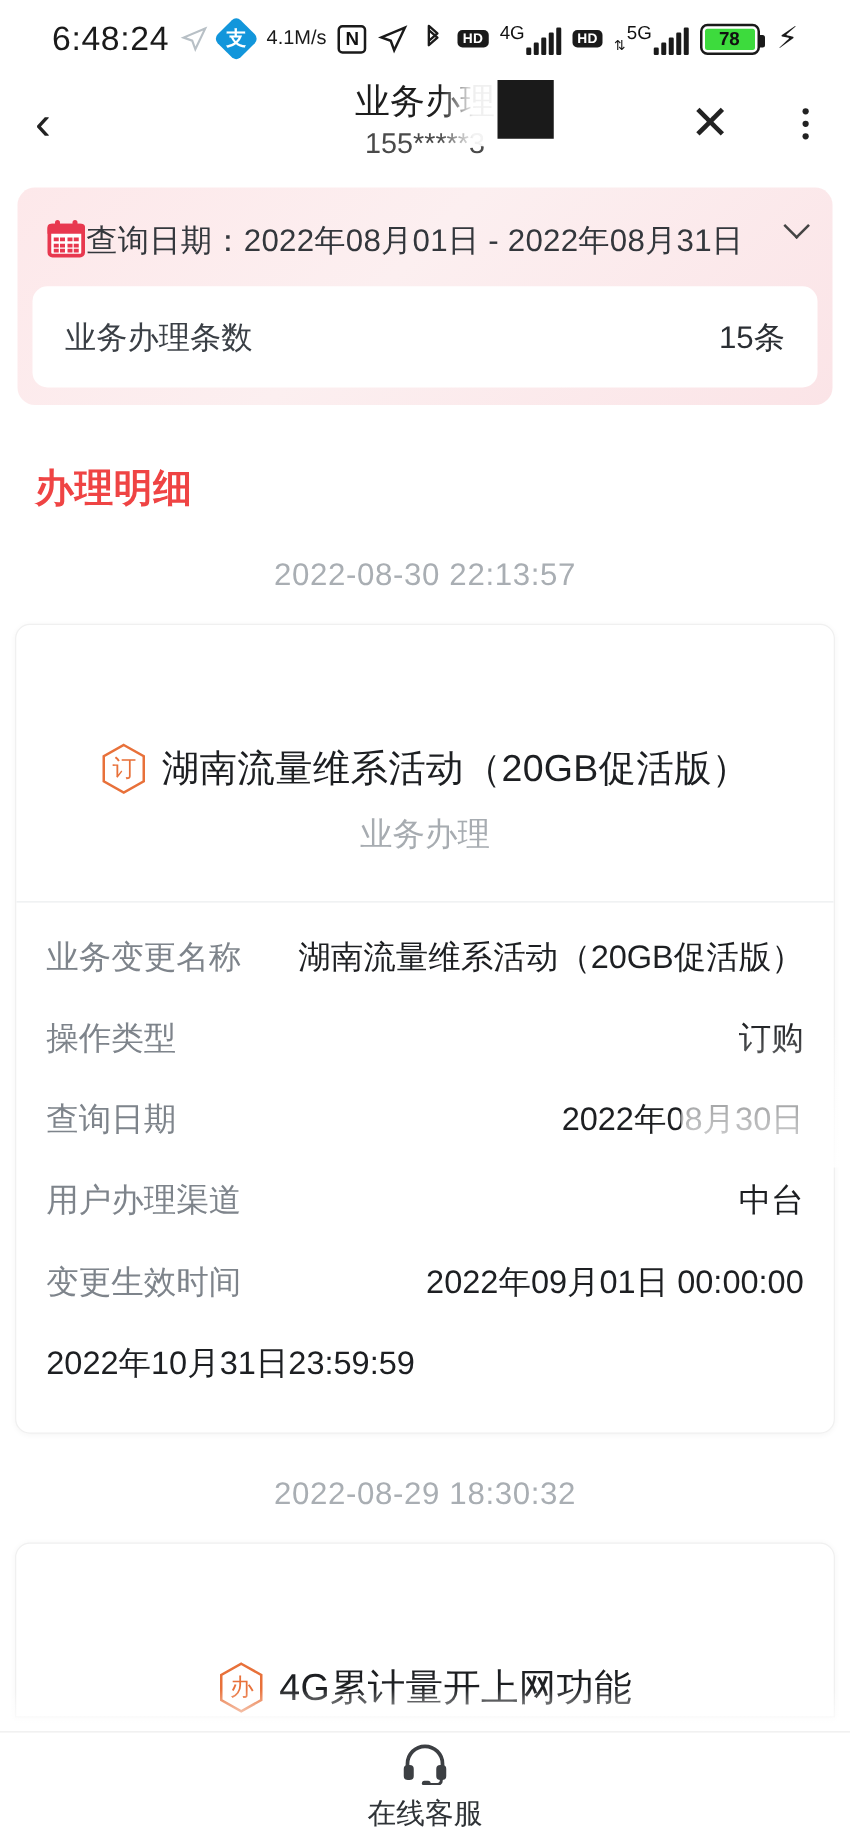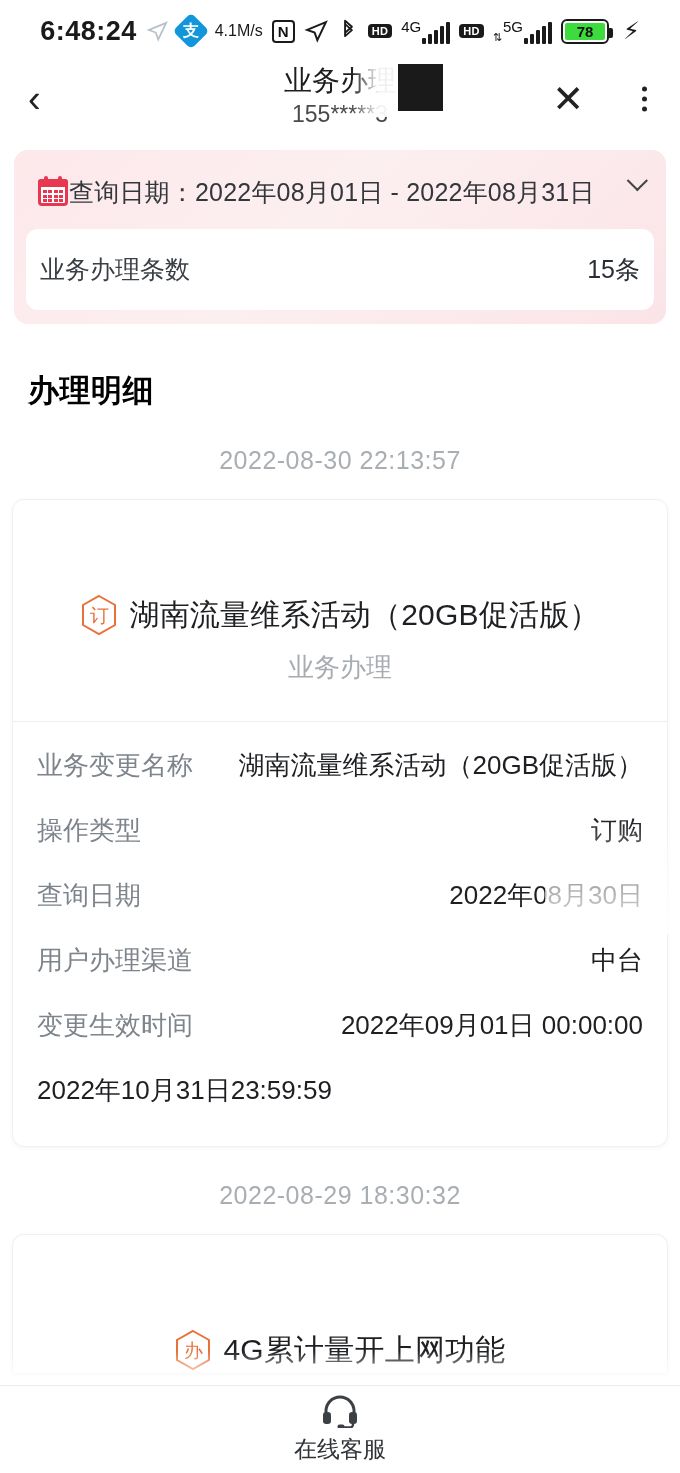--- a/index.html
+++ b/index.html
@@ -9,21 +9,21 @@
     font-family:"Liberation Sans","DejaVu Sans",sans-serif;
     overflow:hidden;
   }
   #app { position:relative; width:680px; height:1473px; background:#fff; }
 
   
   .statusbar{
     height:62px; display:flex; align-items:center; justify-content:center;
     gap:9px; padding:0 14px; color:#111;
   }
-  .sb-time{ font-size:27px; letter-spacing:.5px; font-weight:700; color:#1a1a1a; }
+  .sb-time{ font-size:27px; letter-spacing:.5px; font-weight:400; color:#1a1a1a; }
   .sb-speed{ font-size:16px; color:#1a1a1a; margin-left:2px;}
   .sb-ico{ display:inline-flex; align-items:center; }
   .nav-arrow-grey svg{ width:23px; height:23px; fill:#b8c0c6; }
   .alipay-d{
     width:26px;height:26px;background:#1296db;
     transform:rotate(45deg); border-radius:5px;
     display:flex;align-items:center;justify-content:center;
   }
   .alipay-d span{ transform:rotate(-45deg); color:#fff; font-size:16px; font-weight:700;
                   font-family:"DejaVu Sans",sans-serif; line-height:1;}
@@ -125,28 +125,28 @@
   .cal-ico .dots b{ background:#e8384f; display:block;}
   .date-text{ font-size:25px; color:#33373c; letter-spacing:.2px; }
   .chev-down{
     margin-left:auto; width:15px;height:15px;
     border-right:2.6px solid #444; border-bottom:2.6px solid #444;
     transform:rotate(45deg) translateY(-4px); flex:none;
   }
   .count-card{
     background:#fff; border-radius:12px;
     display:flex; align-items:flex-start; justify-content:space-between;
-    padding:24px 14px; 
+    padding:24px 26px; 
   }
   .count-label{ font-size:25px; color:#3a3f45; }
   .count-value{ font-size:25px; color:#2b2f34; }
 
   
   .sec-title{
-    font-size:31px; font-weight:700; color:#000000;
+    font-size:31px; font-weight:700; color:#ef4444;
     margin:46px 0 0 28px; letter-spacing:.5px;
   }
   .ts-line{
     text-align:center; color:#a9aeb3; font-size:25px;
     margin-top:34px; letter-spacing:.5px;
   }
 
   
   .card{
     margin:24px 12px 0 12px; background:#fff;

